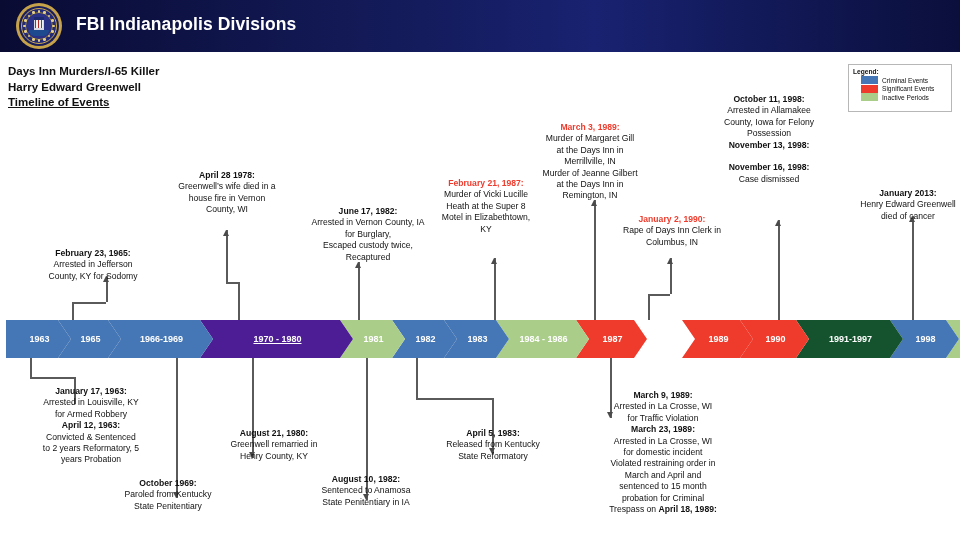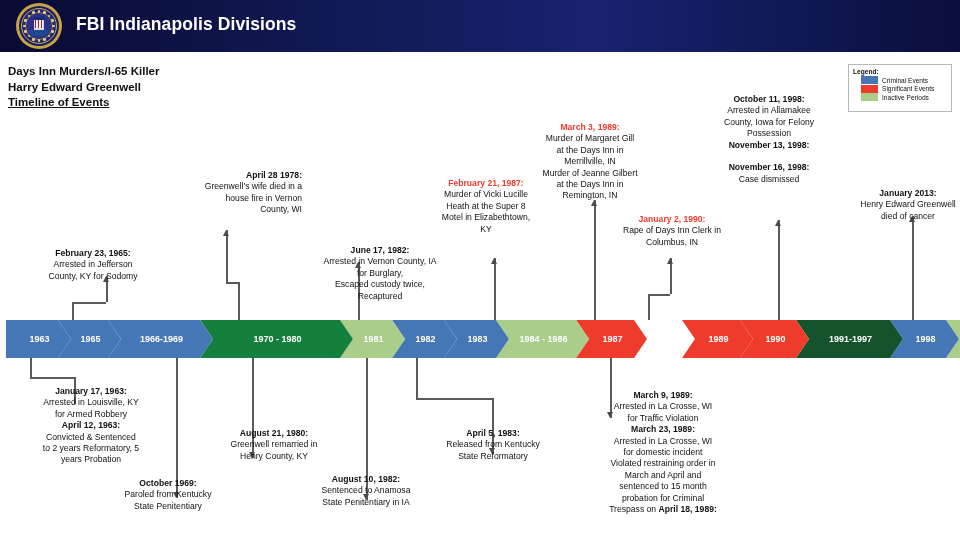--- a/index.html
+++ b/index.html
@@ -163,21 +163,21 @@
   <div id="timeline" style="width: 1101px;">
       <div class="seg" style="left: 0px; width: 65px; background: rgb(69, 118, 181); clip-path: polygon(0px 0px, 52px 0px, 65px 50%, 52px 100%, 0px 100%); z-index: 40;">
         <span>1963</span>
       </div>
       <div class="seg" style="left: 52px; width: 63px; background: rgb(69, 118, 181); clip-path: polygon(0px 0px, 50px 0px, 63px 50%, 50px 100%, 0px 100%, 13px 50%); z-index: 39;">
         <span>1965</span>
       </div>
       <div class="seg" style="left: 102px; width: 105px; background: rgb(69, 118, 181); clip-path: polygon(0px 0px, 92px 0px, 105px 50%, 92px 100%, 0px 100%, 13px 50%); z-index: 38;">
         <span>1966-1969</span>
       </div>
-      <div class="seg" style="left: 194px; width: 153px; background: #15803d; clip-path: polygon(0px 0px, 140px 0px, 153px 50%, 140px 100%, 0px 100%, 13px 50%); z-index: 37;">
+      <div class="seg" style="left: 194px; width: 153px; background: #4c1d95; clip-path: polygon(0px 0px, 140px 0px, 153px 50%, 140px 100%, 0px 100%, 13px 50%); z-index: 37; text-decoration: underline;">
         <span>1970 - 1980</span>
       </div>
       <div class="seg" style="left: 334px; width: 65px; background: rgb(170, 205, 138); clip-path: polygon(0px 0px, 52px 0px, 65px 50%, 52px 100%, 0px 100%, 13px 50%); z-index: 36;">
         <span>1981</span>
       </div>
       <div class="seg" style="left: 386px; width: 65px; background: rgb(69, 118, 181); clip-path: polygon(0px 0px, 52px 0px, 65px 50%, 52px 100%, 0px 100%, 13px 50%); z-index: 35;">
         <span>1982</span>
       </div>
       <div class="seg" style="left: 438px; width: 65px; background: rgb(69, 118, 181); clip-path: polygon(0px 0px, 52px 0px, 65px 50%, 52px 100%, 0px 100%, 13px 50%); z-index: 34;">
         <span>1983</span>
@@ -269,26 +269,26 @@
         <div class="v" style="left: 912px; top: 216px; height: 104px;"></div>
         <div class="arrow-up" style="left: 909.2px; top: 216px;"></div>
       </div>
     </div>
 
   <div class="note" style="left:8px; top:248px; width:170px;">
     <b>February 23, 1965:</b><br>
     <span class="ml">Arrested in Jefferson<br>County, KY for Sodomy</span>
   </div>
 
-  <div class="note" style="left:152px; top:170px; width:150px;text-align:right;">
+  <div class="note" style="left:152px; top:170px; width:150px;">
     <b>April 28 1978:</b><br>
     <span class="ml">Greenwell’s wife died in a<br>house fire in Vernon<br>County, WI</span>
   </div>
 
-  <div class="note" style="left:306px; top:206px; width:148px;margin-top:39px;">
+  <div class="note" style="left:294px; top:206px; width:148px;">
     <b>June 17, 1982:</b><br>
     <span class="ml">Arrested in Vernon County, IA<br>for Burglary,<br>Escaped custody twice,<br>Recaptured</span>
   </div>
 
   <div class="note" style="left:424px; top:178px; width:124px;">
     <span class="red">February 21, 1987:</span><br>
     <span class="ml">Murder of Vicki Lucille<br>Heath at the Super 8<br>Motel in Elizabethtown,<br>KY</span>
   </div>
 
   <div class="note" style="left:524px; top:122px; width:132px;">

